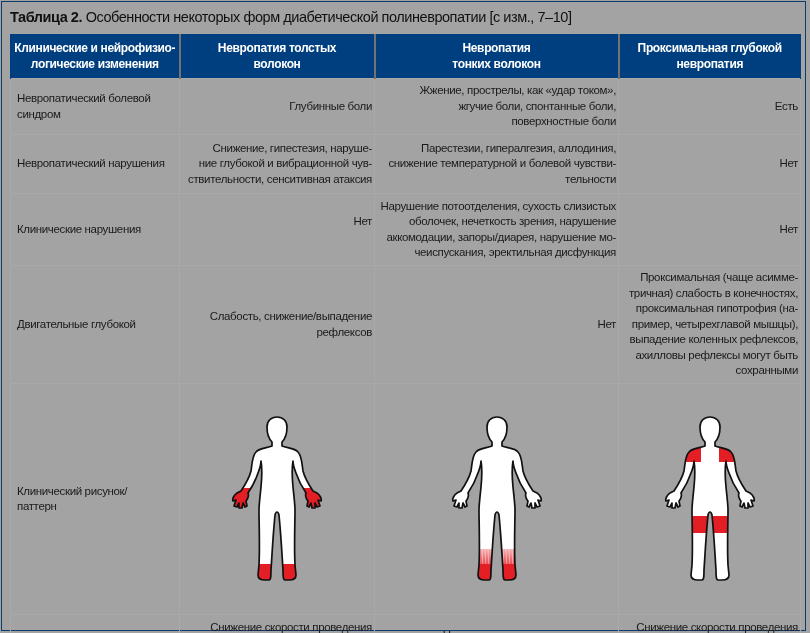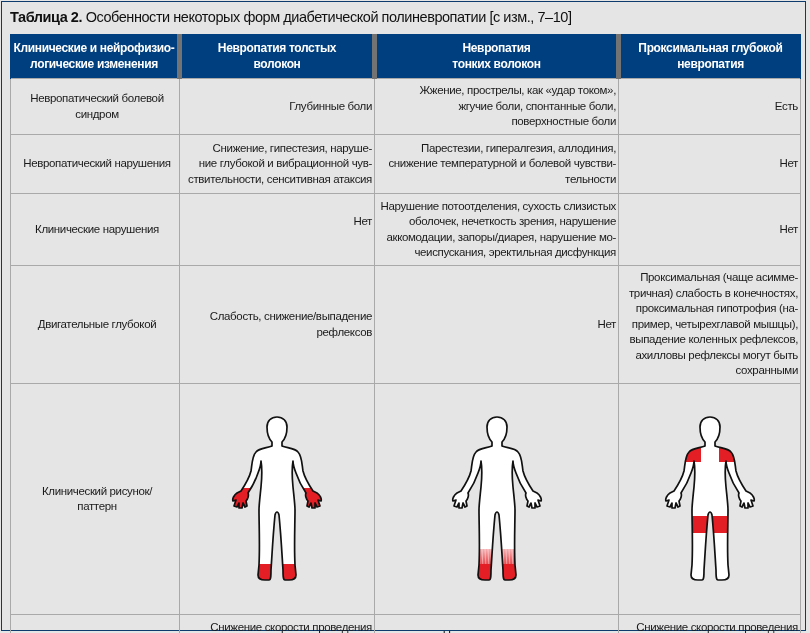--- a/index.html
+++ b/index.html
@@ -1,19 +1,19 @@
 <!DOCTYPE html>
 <html><head>
 <meta charset="utf-8">
 <style>
   html, body { margin: 0; padding: 0; background: #ffffff; }
   .page {
     position: relative;
     width: 810px; height: 633px;
-    background: #e5e5e5;
+    background: #a3a3a3;
     overflow: hidden;
     font-family: "Liberation Sans", sans-serif;
     color: #1a1a1a;
   }
   .outer-frame {
     position: absolute;
     left: 1px; top: 1px;
     width: 805px; height: 630px;
     box-sizing: border-box;
     border: 1.5px solid #0d3b6e;
@@ -47,38 +47,38 @@
     font-weight: bold;
     font-size: 12px;
     letter-spacing: -0.35px;
     line-height: 16px;
     text-align: center;
     vertical-align: middle;
     height: 44px;
     padding: 0 2px;
     white-space: pre;
     border-left: 1px solid #b9c4d6;
-    border-right: 5px solid #737373;
+    border-right: 2px solid #737373;
   }
   .data-table th:first-child { border-left: 1px solid #003f7f; }
   .data-table th:last-child { border-right: 1px solid #003f7f; }
 
   .data-table td {
     border: 1px solid #a9a9a9;
     font-size: 11.5px;
     letter-spacing: -0.35px;
     line-height: 15.5px;
     text-align: right;
     vertical-align: middle;
     padding: 0 2px;
     white-space: pre;
     color: #1a1a1a;
   }
   .data-table td.row-label {
-    text-align: center;
+    text-align: left;
     padding-left: 6px;
     margin-left: 40px;
   }
   .data-table td.raise { padding-bottom: 16px; }
   .data-table td.figure-cell { padding: 0; }
   .figure-wrap {
     display: flex;
     justify-content: center;
     align-items: center;
     height: 100%;

